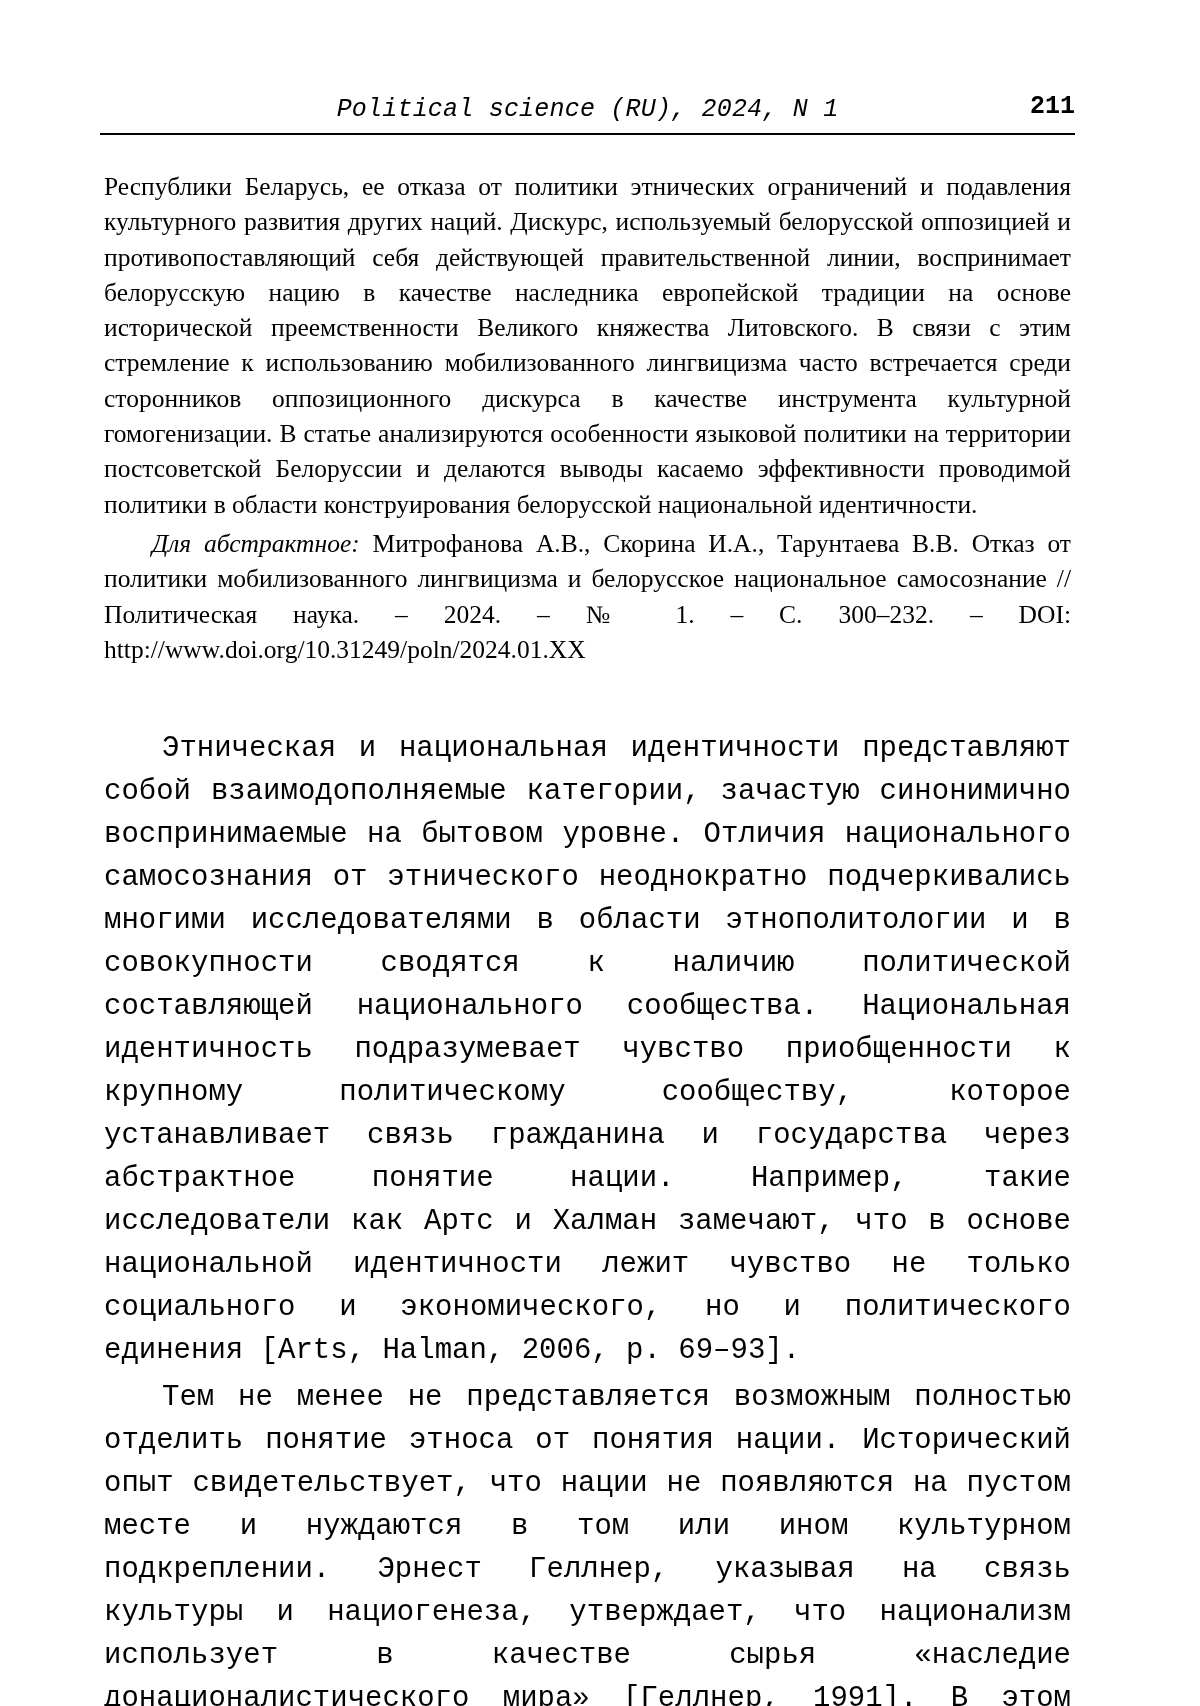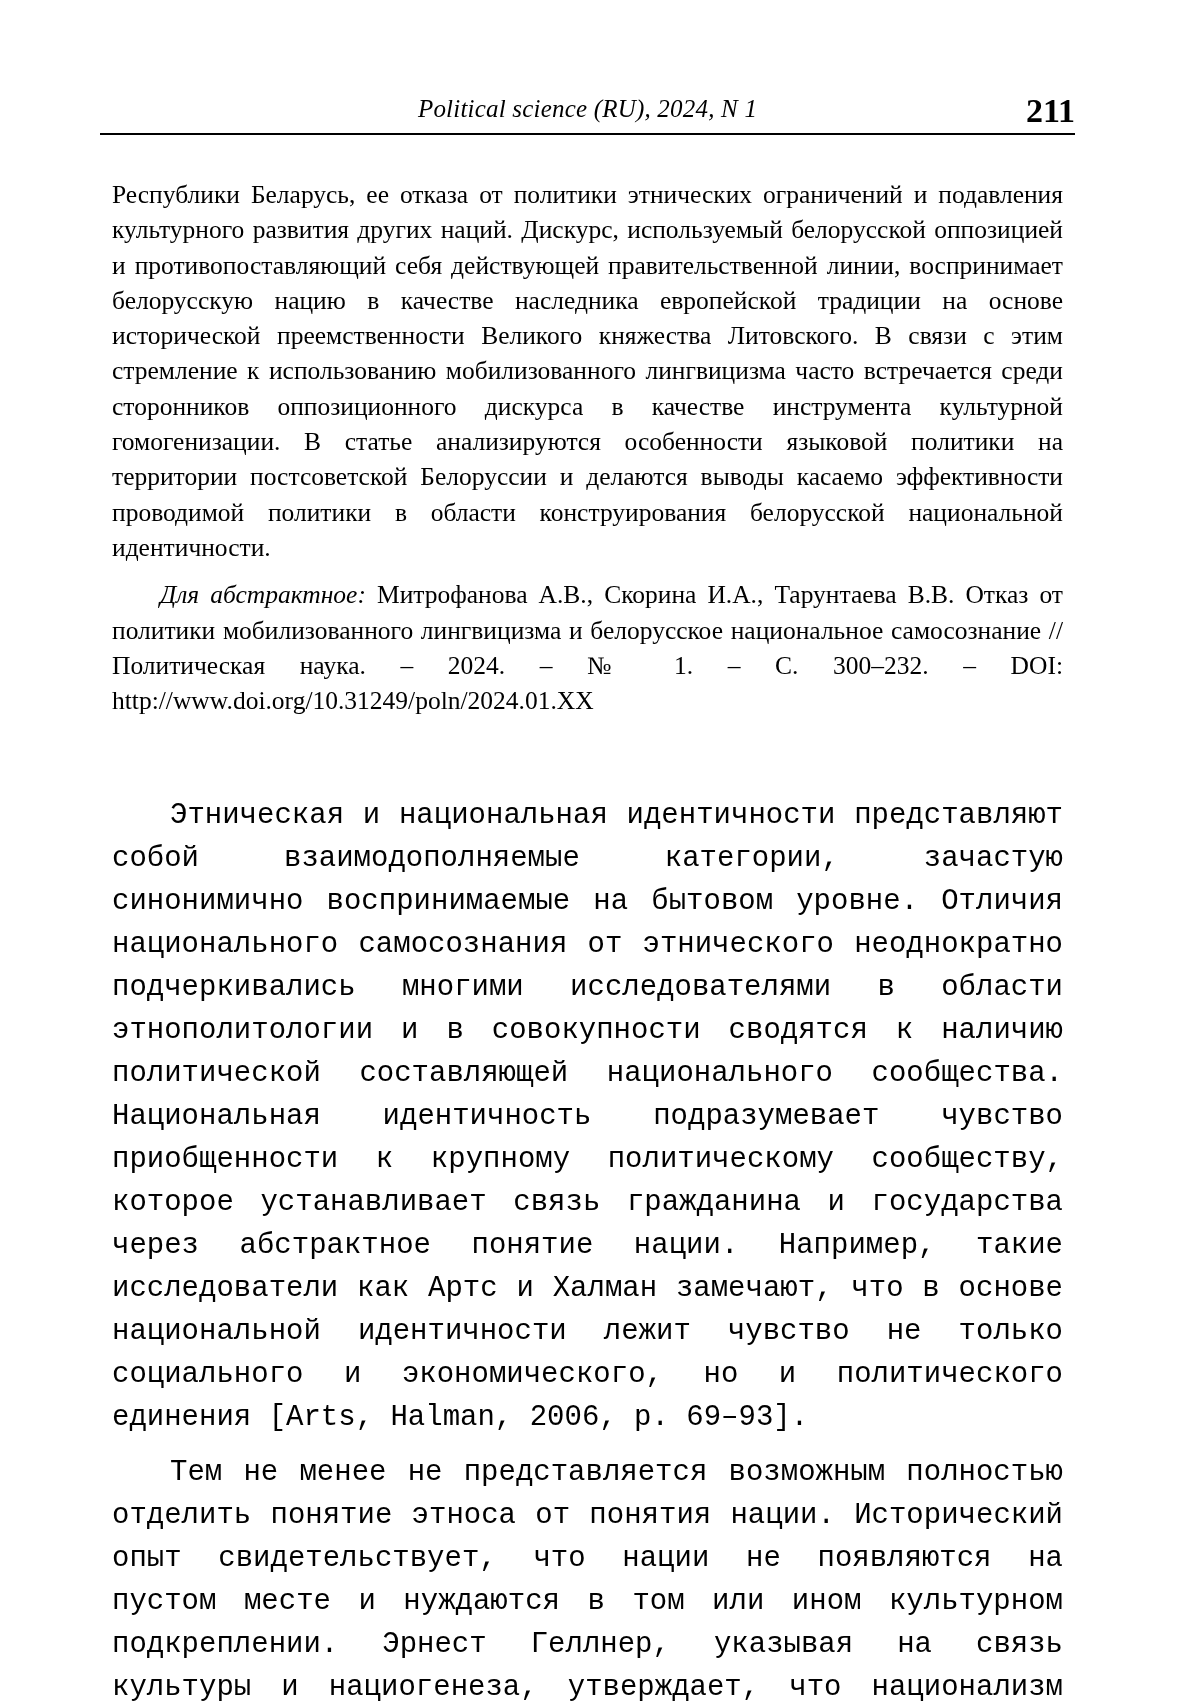--- a/index.html
+++ b/index.html
@@ -22,50 +22,51 @@
     padding: 0;
   }
   .header {
     position: absolute;
     left: 100px;
     top: 95px;
     width: 975px;
     display: flex;
     align-items: baseline;
     justify-content: center;
+    font-family: Liberation Mono, monospace;
   }
   .header-title {
     font-style: italic;
     font-size: 25px;
     letter-spacing: 0.2px;
     white-space: nowrap;
   }
   .header-page {
     position: absolute;
     right: 0;
     top: -3px;
     font-weight: bold;
-    font-size: 34px;
+    font-size: 25px;
   }
   .rule {
     position: absolute;
     left: 100px;
     top: 133px;
     width: 975px;
     height: 2px;
     background: #000000;
   }
   .content {
     position: absolute;
     left: 100px;
     top: 165px;
     width: 975px;
   }
   p {
-    margin: 12px;
+    margin: 4px;
     font-size: 25.5px;
     line-height: 35.3px;
     text-align: justify;
     text-justify: inter-word;
     hyphens: manual;
   }
   p.just-last {
     text-align-last: left;
   }
   .indent {

